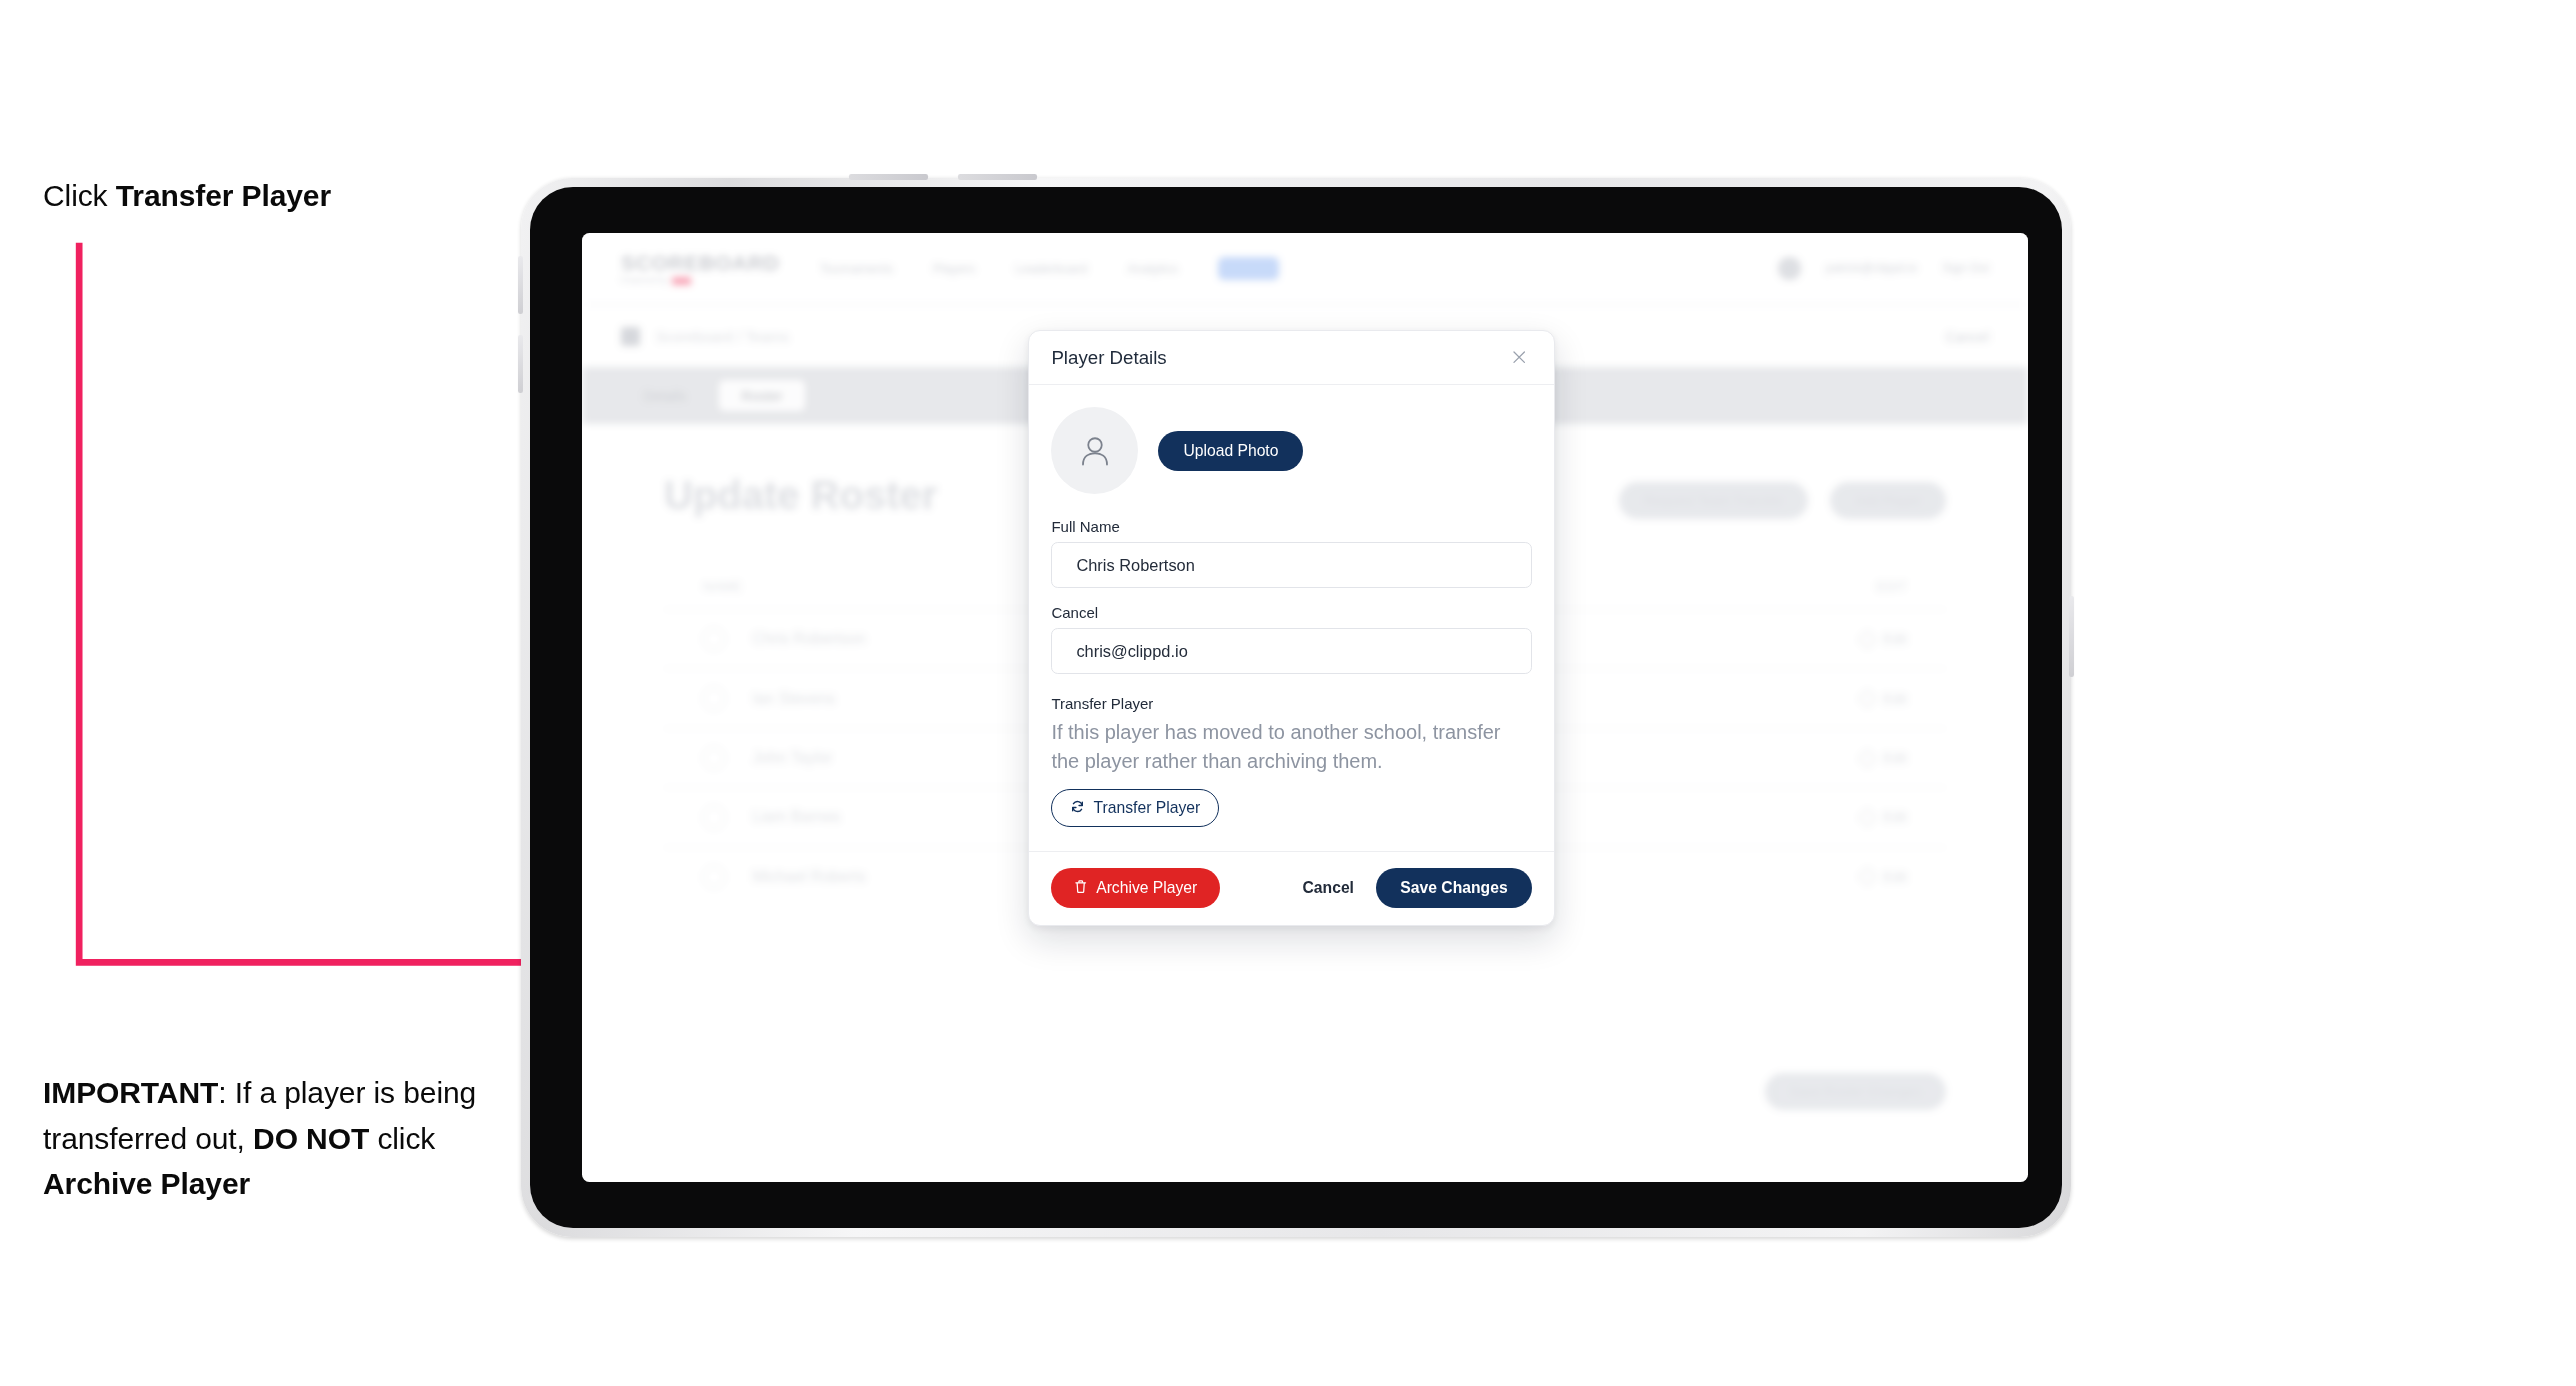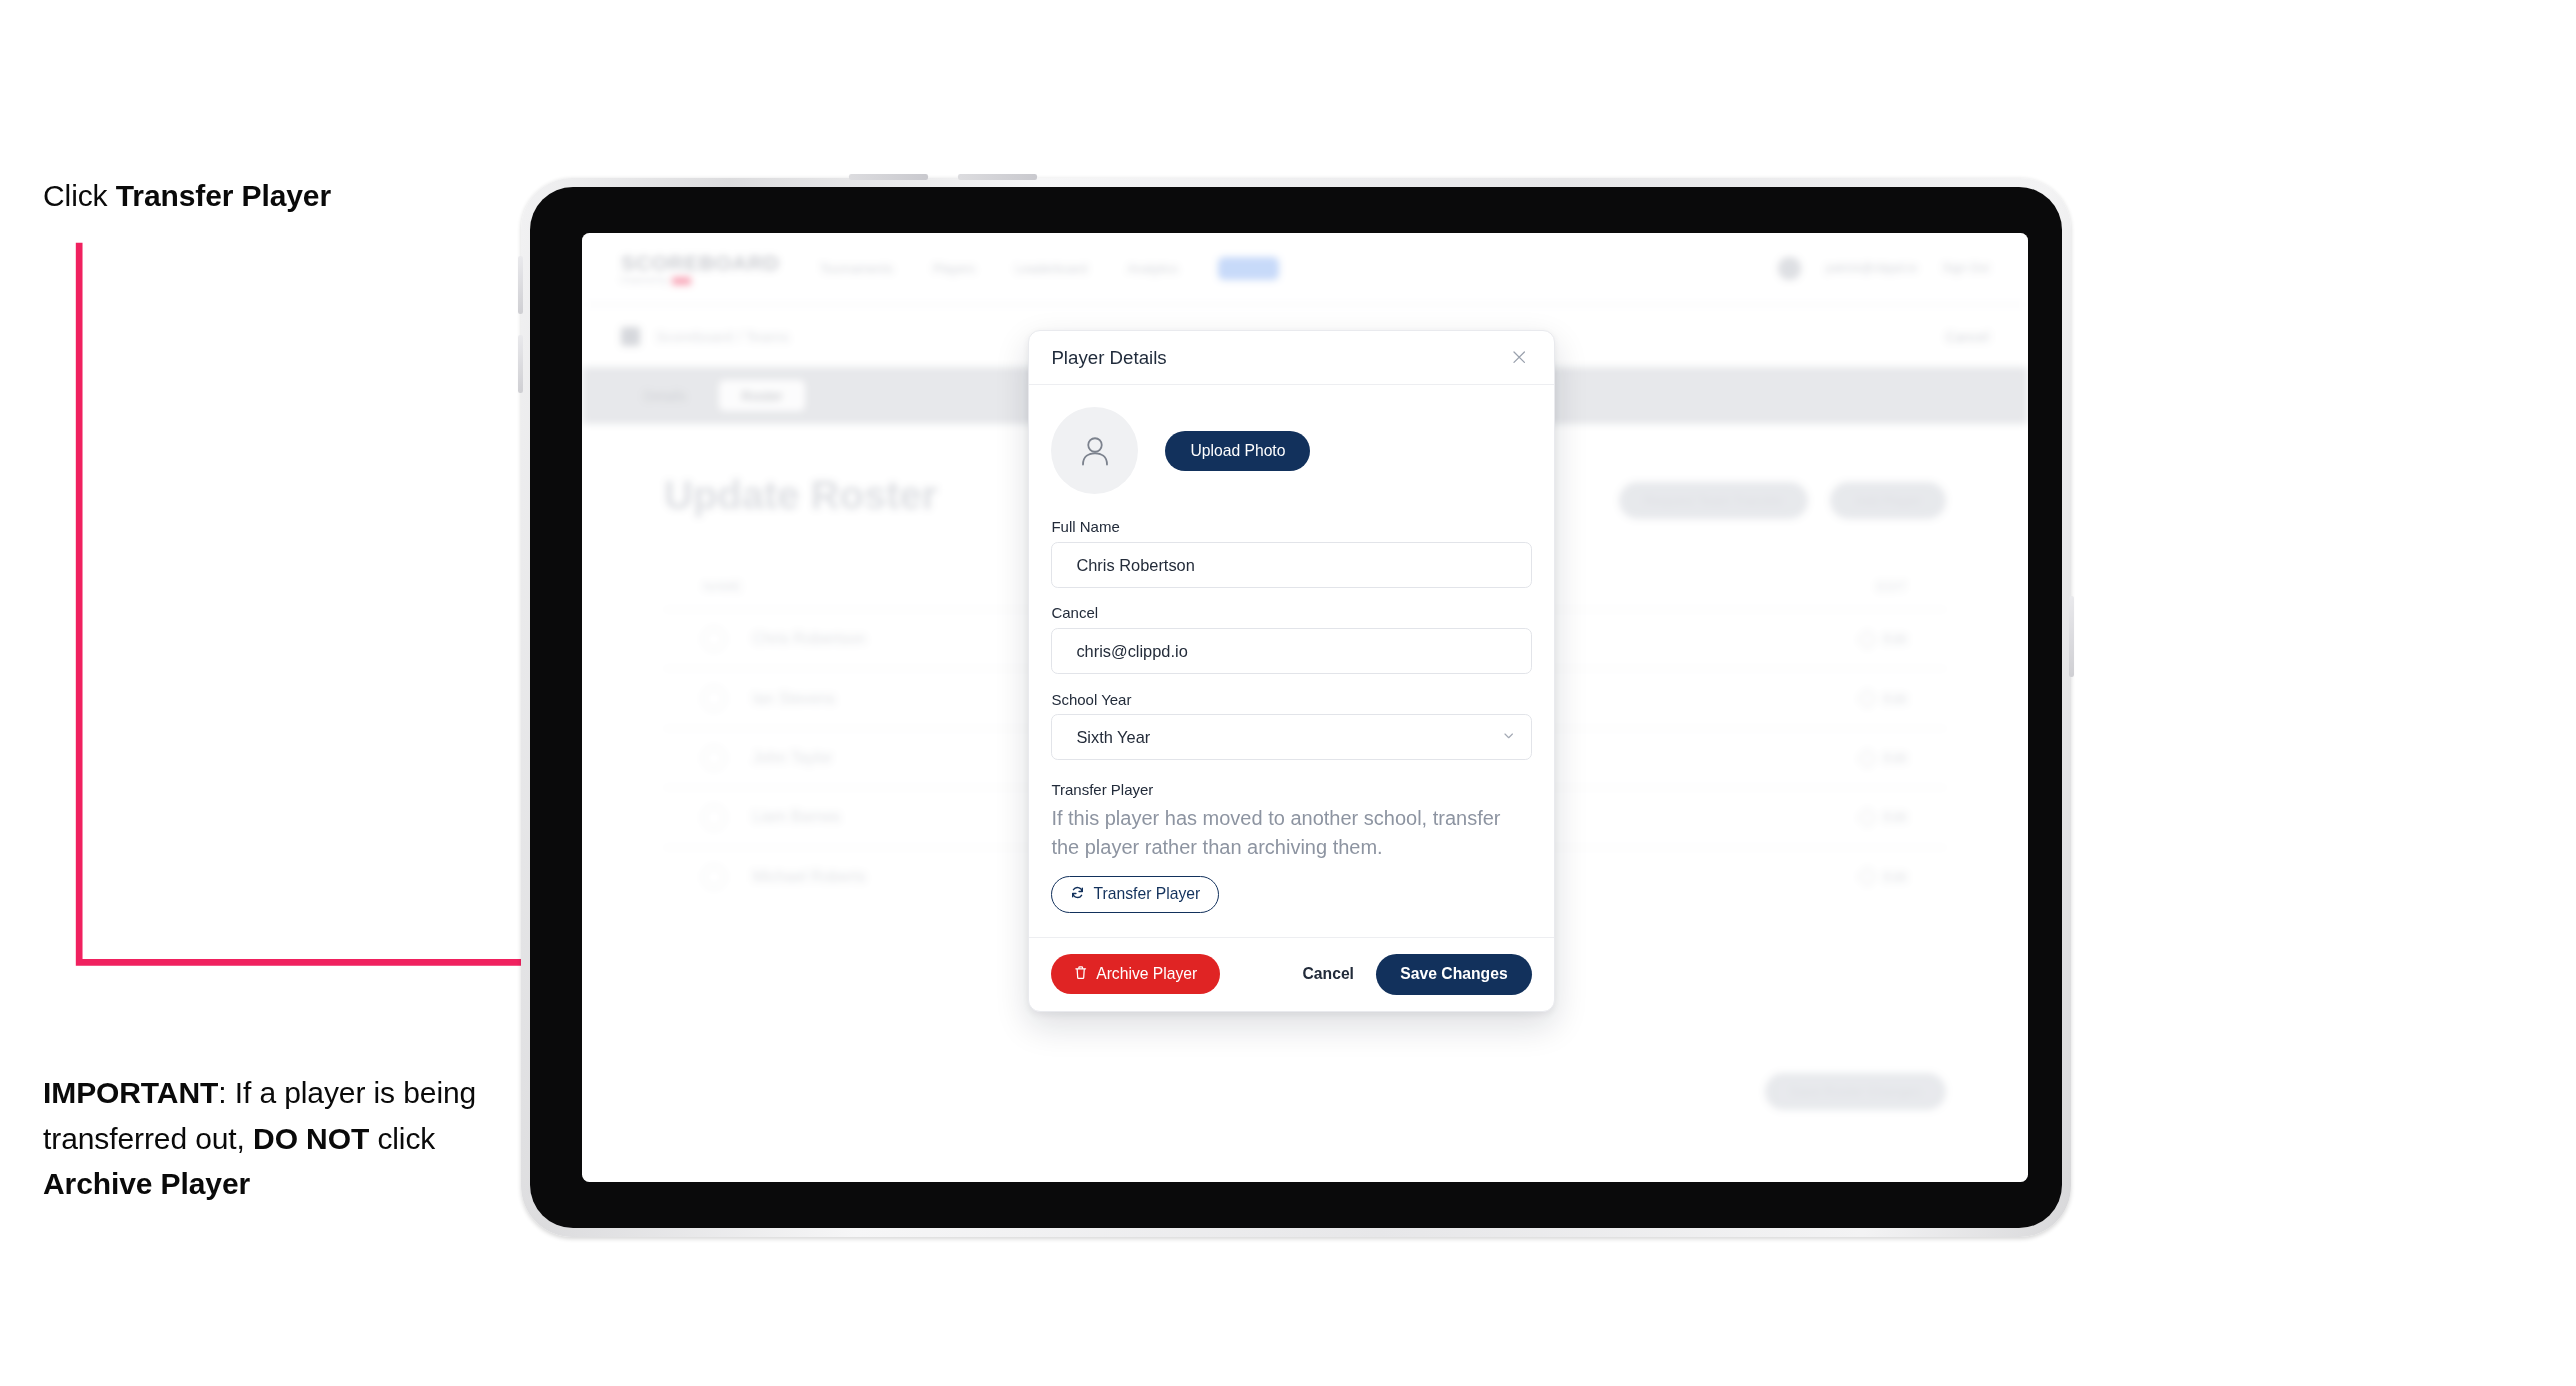--- a/index.html
+++ b/index.html
@@ -277,21 +277,21 @@
     display: flex; align-items: center; justify-content: center;
     color: #9aa1ad;
   }
   #modal-close svg { display: block; }
 
   #modal-body { padding: 22.4px 22.4px 4.5px 22.4px; }
 
   #photo-row {
     display: flex;
     align-items: center;
-    gap: 27px;
+    gap: 20px;
     margin-bottom: 24px;
   }
   #avatar-circle {
     width: 87px; height: 87px;
     border-radius: 50%;
     background: #f0f1f3;
     display: flex; align-items: center; justify-content: center;
     flex: none;
   }
   #upload-photo-btn {
@@ -559,31 +559,20 @@
         <label class="field-label">Full Name</label>
         <input class="field-input" type="text" value="Chris Robertson" style="">
       </div>
 
 
       <div class="field">
         <label class="field-label">Cancel</label>
         <input class="field-input" type="text" value="chris@clippd.io" style="">
       </div>
 
-      <div class="field">
-        <label class="field-label">School Year</label>
-        <div class="select-wrap">
-          <input class="field-input" type="text" readonly="" value="Sixth Year" style="">
-          <span class="chev">
-            <svg width="13.4" height="13.4" viewBox="0 0 18 18" fill="none">
-              <path d="M4 7 L9 12 L14 7" stroke="currentColor" stroke-width="1.6" stroke-linecap="round" stroke-linejoin="round"></path>
-            </svg>
-          </span>
-        </div>
-      </div>
 
       <div id="transfer-block">
         <div id="transfer-title">Transfer Player</div>
         <div id="transfer-desc">If this player has moved to another school, transfer the player rather than archiving them.</div>
         <button id="transfer-btn">
           <span>
             <svg width="15" height="15" viewBox="0 0 20 20" fill="none">
               <path d="M16.2 8.4 A6.4 6.4 0 0 0 4.6 6.2" stroke="currentColor" stroke-width="1.9" stroke-linecap="round" fill="none"></path>
               <path d="M3.8 11.6 A6.4 6.4 0 0 0 15.4 13.8" stroke="currentColor" stroke-width="1.9" stroke-linecap="round" fill="none"></path>
               <path d="M16.4 4.2 L16.4 8.6 L12.1 8.6" stroke="currentColor" stroke-width="1.9" stroke-linecap="round" stroke-linejoin="round" fill="none"></path>

